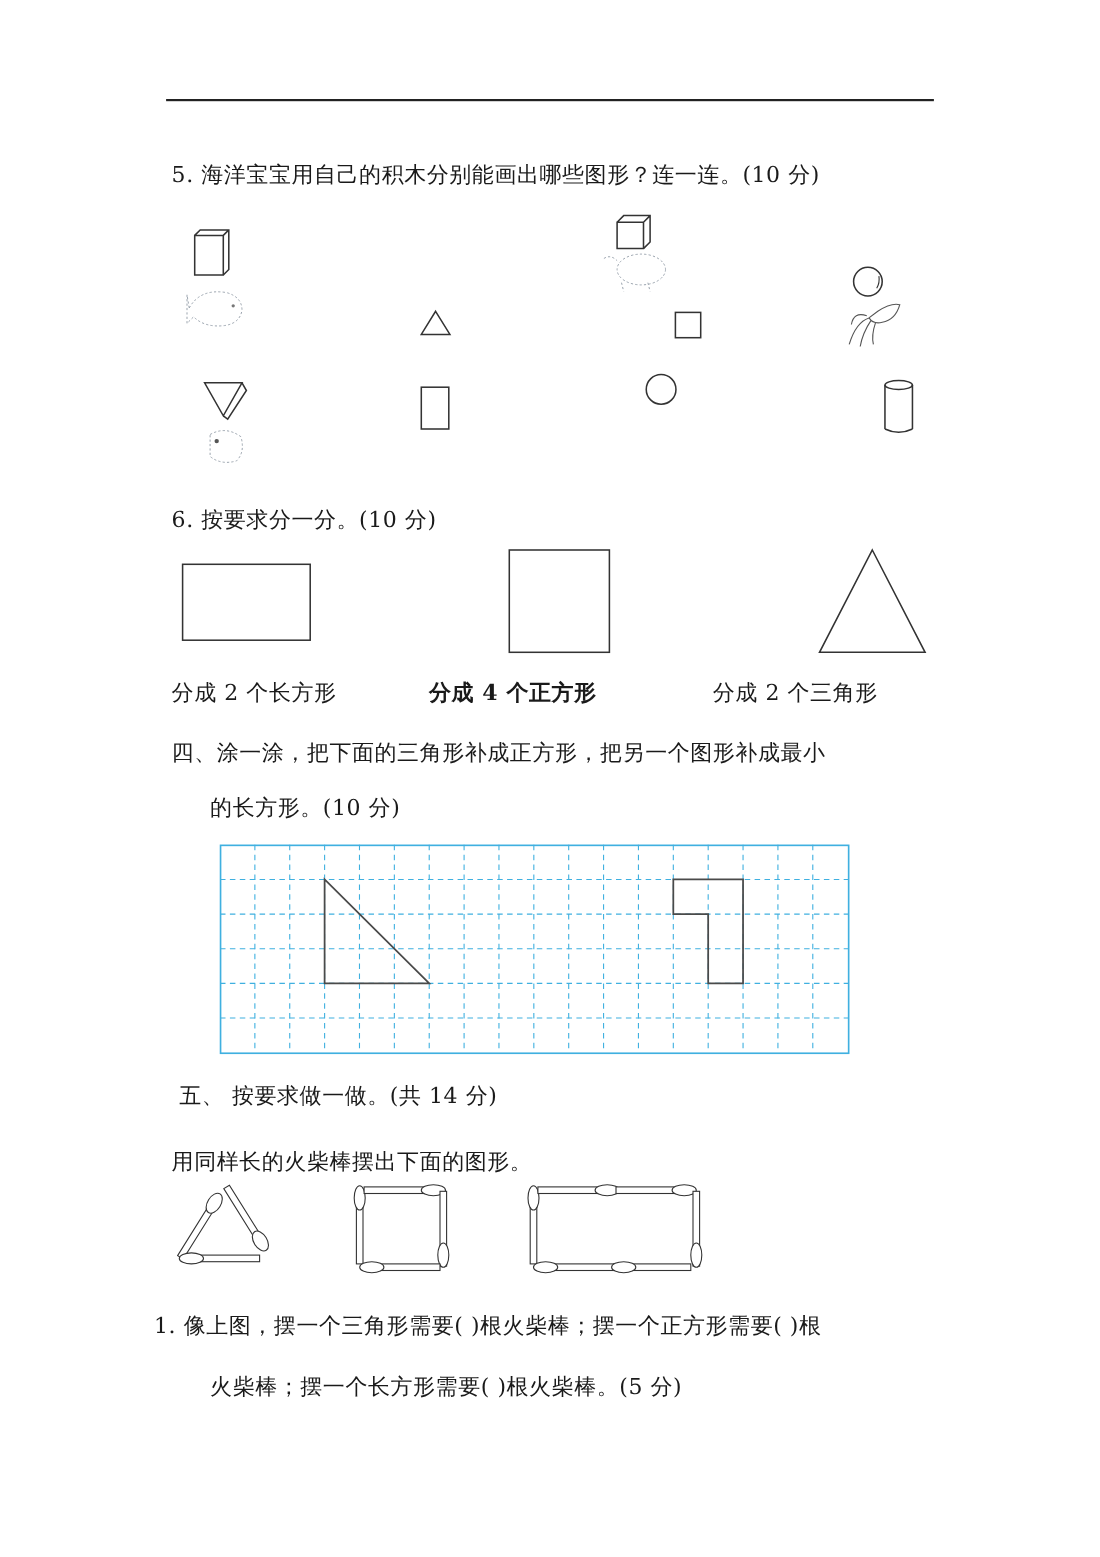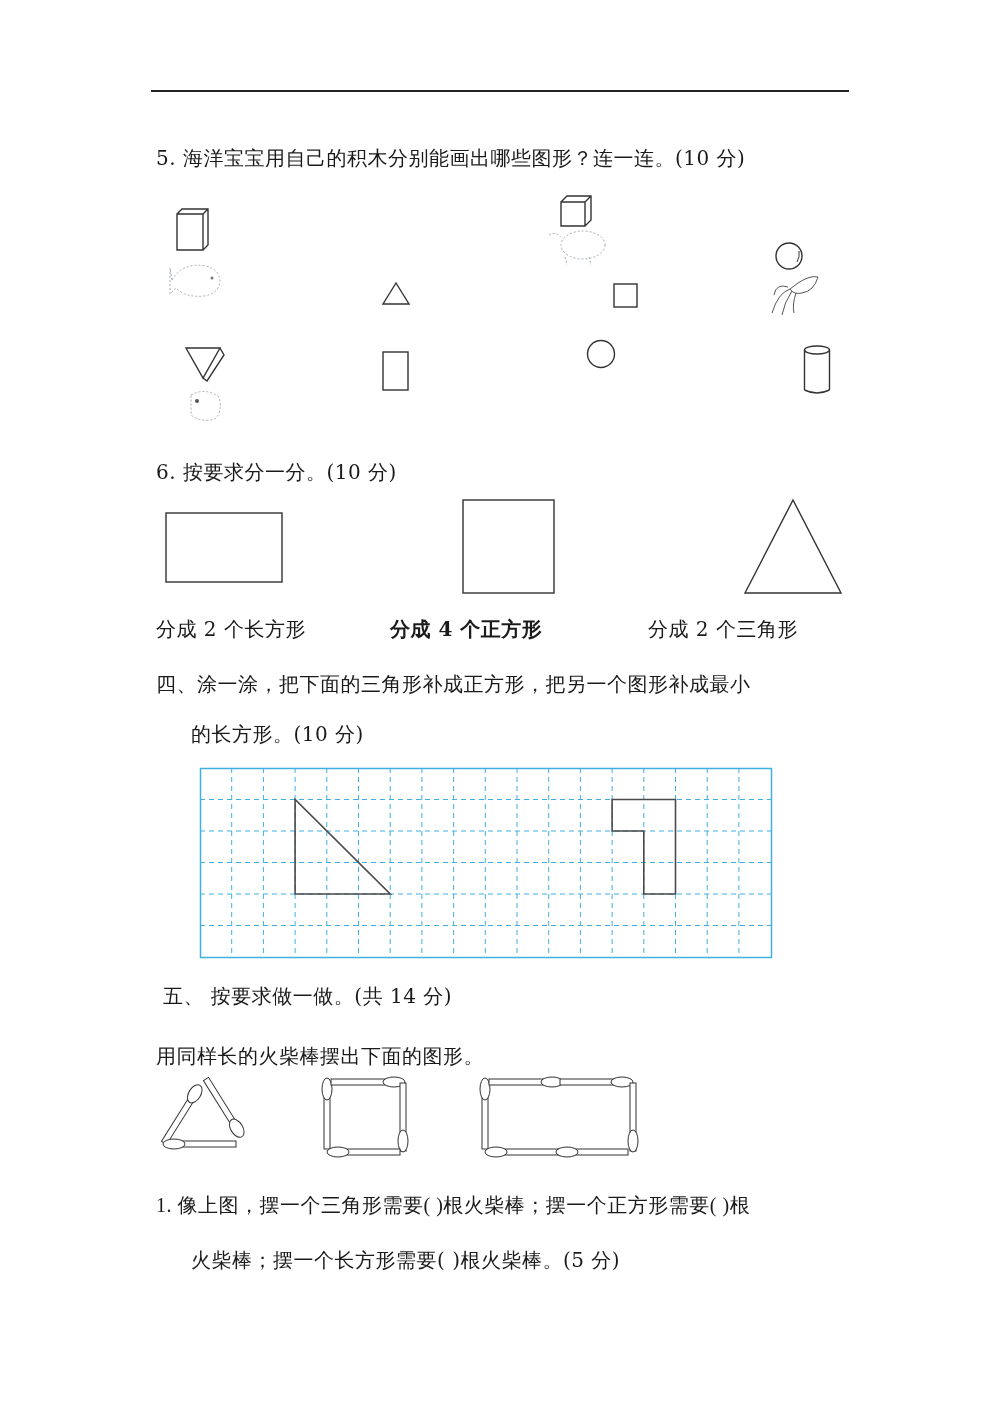--- a/index.html
+++ b/index.html
@@ -164,14 +164,14 @@
   <rect class="match" x="84" y="4" width="70" height="6"></rect>
   <ellipse class="match" cx="146" cy="7" rx="11" ry="5"></ellipse>
   <rect class="match" x="154" y="8" width="6" height="68"></rect>
   <ellipse class="match" cx="157" cy="66" rx="5" ry="11"></ellipse>
   <rect class="match" x="12" y="74" width="70" height="6"></rect>
   <ellipse class="match" cx="20" cy="77" rx="11" ry="5"></ellipse>
   <rect class="match" x="82" y="74" width="70" height="6"></rect>
   <ellipse class="match" cx="91" cy="77" rx="11" ry="5"></ellipse>
 </svg>
 
-<div class="txt" style="left:156px; top:1193px;font-family:Liberation Serif, serif;">1. 像上图，摆一个三角形需要(  )根火柴棒；摆一个正方形需要(  )根</div>
+<div class="txt" style="left:140px; top:1193px;">1. 像上图，摆一个三角形需要(  )根火柴棒；摆一个正方形需要(  )根</div>
 <div class="txt" style="left:191px; top:1248px;">火柴棒；摆一个长方形需要(  )根火柴棒。(5 分)</div>
 
 </body></html>

